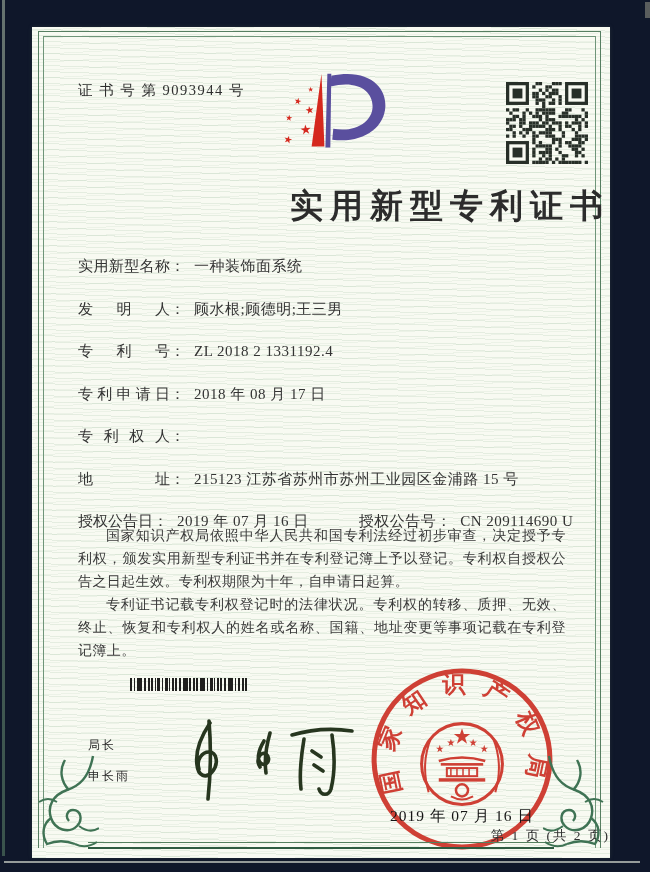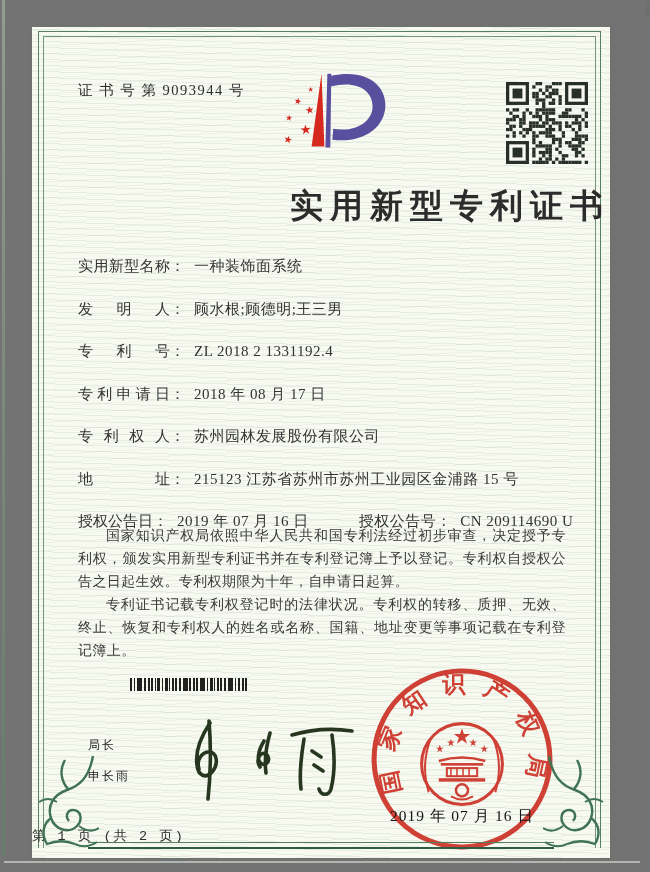--- a/index.html
+++ b/index.html
@@ -1,17 +1,17 @@
 <!DOCTYPE html>
 <html><head>
 <meta charset="utf-8">
 <style>
   html,body{margin:0;padding:0;width:650px;height:872px;background:#ffffff;overflow:hidden;
     font-family:"Liberation Serif","DejaVu Serif",serif;}
-  .photo{position:relative;width:650px;height:872px;background:#737373;}
+  .photo{position:relative;width:650px;height:872px;background:#0f172a;}
   .photo-edge-left{position:absolute;left:2px;top:0;bottom:16px;width:3px;
     background:linear-gradient(180deg,#aebfa9,#7d9b82,#5c8468);opacity:.55;}
   .photo-edge-bottom{position:absolute;left:4px;right:10px;bottom:9px;height:2px;background:#cfd4cb;opacity:.7;}
   .photo-corner-mark{position:absolute;right:0;top:2px;width:5px;height:16px;background:#6b6f6a;opacity:.8;}
 
   .page{position:absolute;left:32px;top:27px;width:578px;height:831px;
     background-color:#f8faf2;
     background-image:
       repeating-linear-gradient(2deg, rgba(130,172,135,.17) 0 1px, rgba(0,0,0,0) 1px 6px),
       repeating-linear-gradient(-3deg, rgba(130,172,135,.10) 0 1px, rgba(0,0,0,0) 1px 8px);
@@ -45,22 +45,22 @@
       repeating-linear-gradient(90deg,#20201e 0 2px,rgba(0,0,0,0) 2px 9px);}
 
   .seal{position:absolute;left:334px;top:636px;width:192px;height:192px;opacity:.92;}
   .seal-date{position:absolute;left:358px;top:779px;font-size:15.5px;color:#151515;
     letter-spacing:1px;z-index:6;white-space:nowrap;}
 
   .officer{position:absolute;left:56px;top:710px;font-size:12px;color:#262626;z-index:4;}
   .officer div{margin-bottom:14px;letter-spacing:2px;}
   .signature{position:absolute;left:148px;top:688px;width:180px;height:92px;z-index:4;}
 
-  .footer{position:absolute;left:0;top:800px;width:100%;text-align:left;
-    font-size:13.5px;color:#2e2e2e;letter-spacing:2px;font-family:Liberation Mono, monospace;}
+  .footer{position:absolute;left:0;top:800px;width:100%;text-align:right;
+    font-size:13.5px;color:#2e2e2e;letter-spacing:2px;}
 
   .bottom-rule{position:absolute;left:56px;right:56px;top:815px;height:4px;
     border-top:1px solid #55805f;border-bottom:2px solid #2e5b41;z-index:2;}
   .corner{position:absolute;width:64px;height:96px;z-index:3;}
   .corner.left{left:3px;top:727px;}
   .corner.right{right:3px;top:727px;transform:scaleX(-1);}
 </style>
 </head>
 <body>
 
@@ -339,21 +339,20 @@
           <span class="fvalue">ZL 2018 2 1331192.4</span>
       </div>
       <div class="field-row">
         <span class="flabel">专利申请日</span>
           <span class="fcolon">：</span>
           <span class="fvalue">2018 年 08 月 17 日</span>
       </div>
       <div class="field-row">
         <span class="flabel">专利权人</span>
           <span class="fcolon">：</span>
-          <span class="fvalue">苏州园林发展股份有限公司</span>
       </div>
       <div class="field-row">
         <span class="flabel">地址</span>
           <span class="fcolon">：</span>
           <span class="fvalue">215123 江苏省苏州市苏州工业园区金浦路 15 号</span>
       </div>
       <div class="field-row">
         <span class="flabel">授权公告日</span>
           <span class="fcolon">：</span>
           <span class="fvalue">2019 年 07 月 16 日</span>

